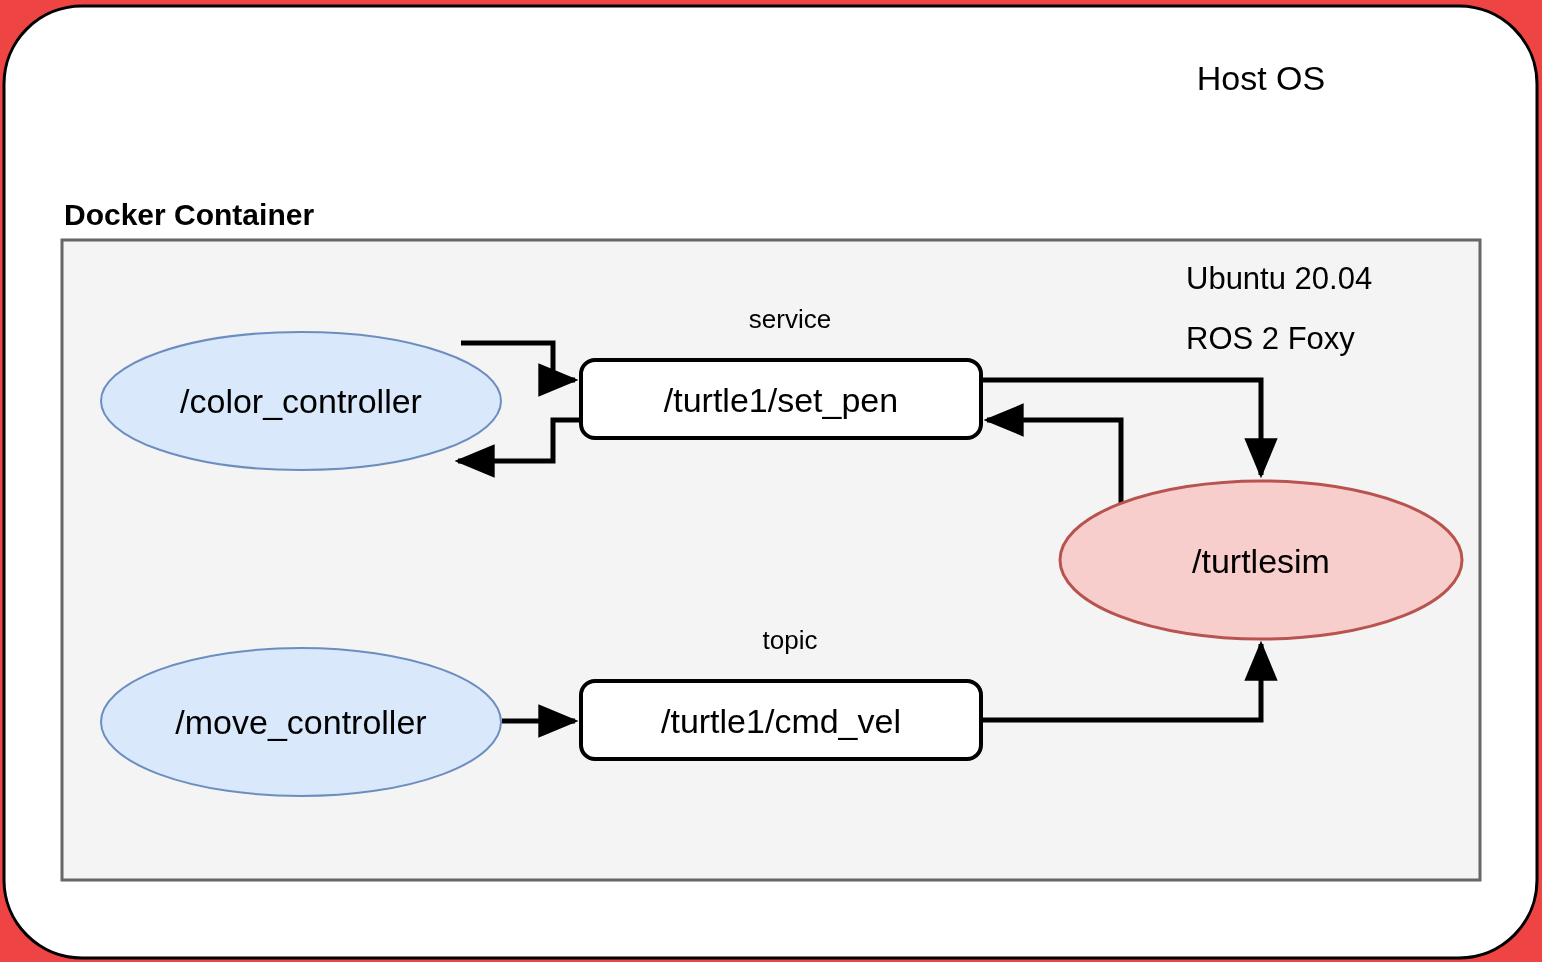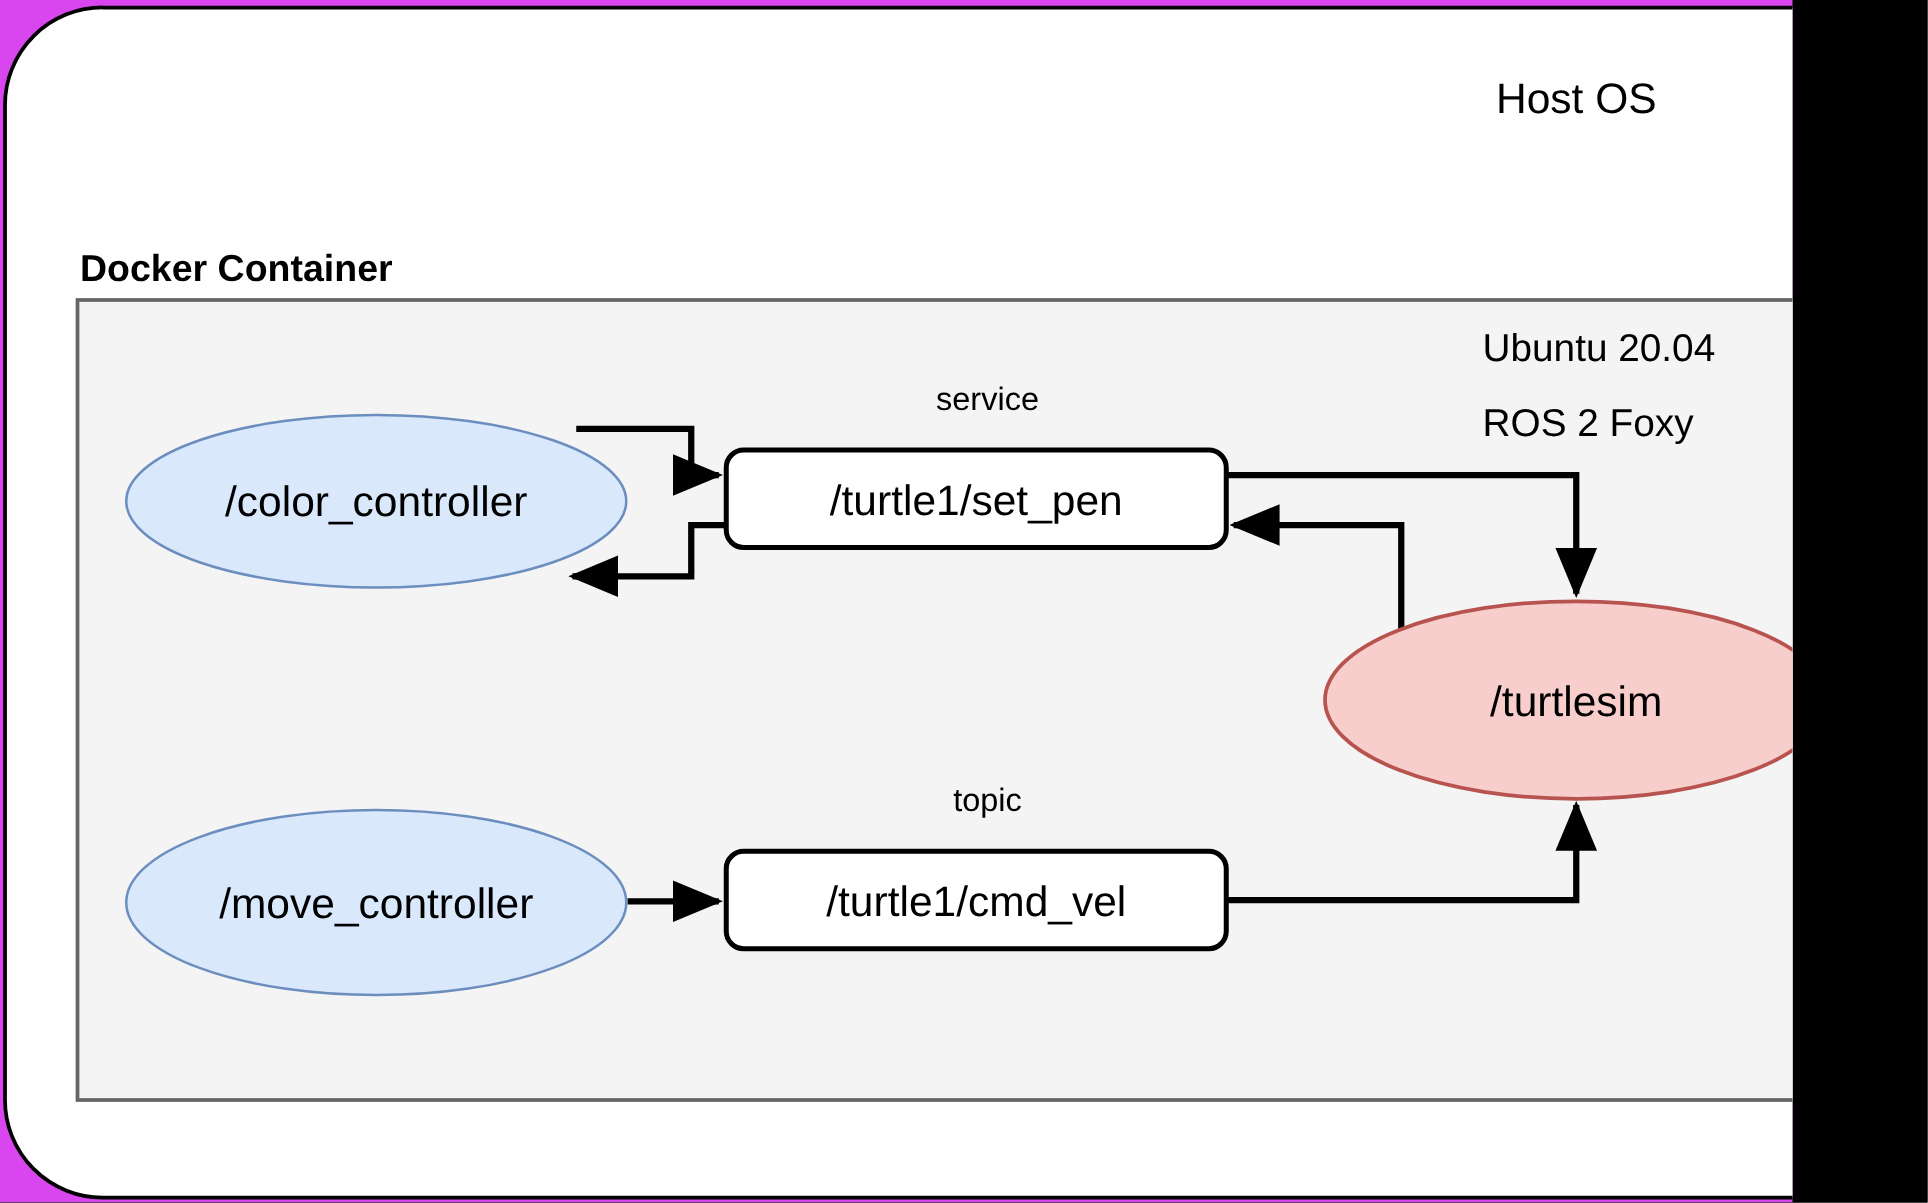--- a/index.html
+++ b/index.html
@@ -2,23 +2,23 @@
 <html><head>
 <meta charset="utf-8">
 <style>
   html, body {
     margin: 0;
     padding: 0;
     background: #000000;
   }
   #canvas {
     position: relative;
-    width: 1434px;
+    width: 1542px;
     height: 962px;
-    background: #d946ef;
+    background: #ef4444;
     overflow: hidden;
   }
   svg.diagram {
     display: block;
     width: 1542px;
     height: 962px;
   }
   .node-label,
   .edge-label,
   .plain-label {

